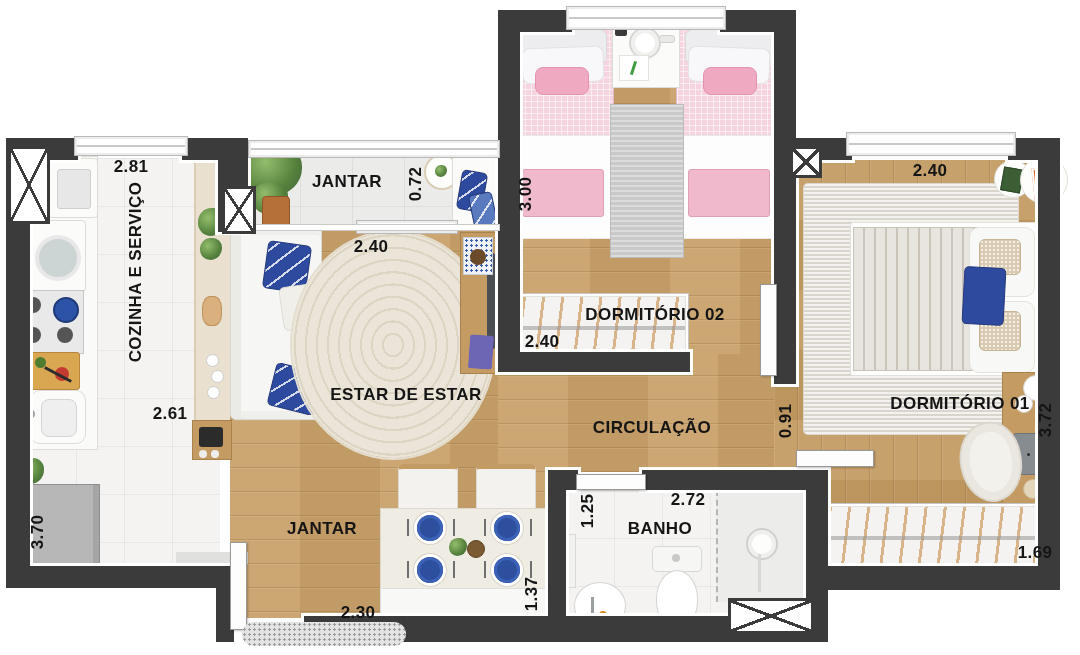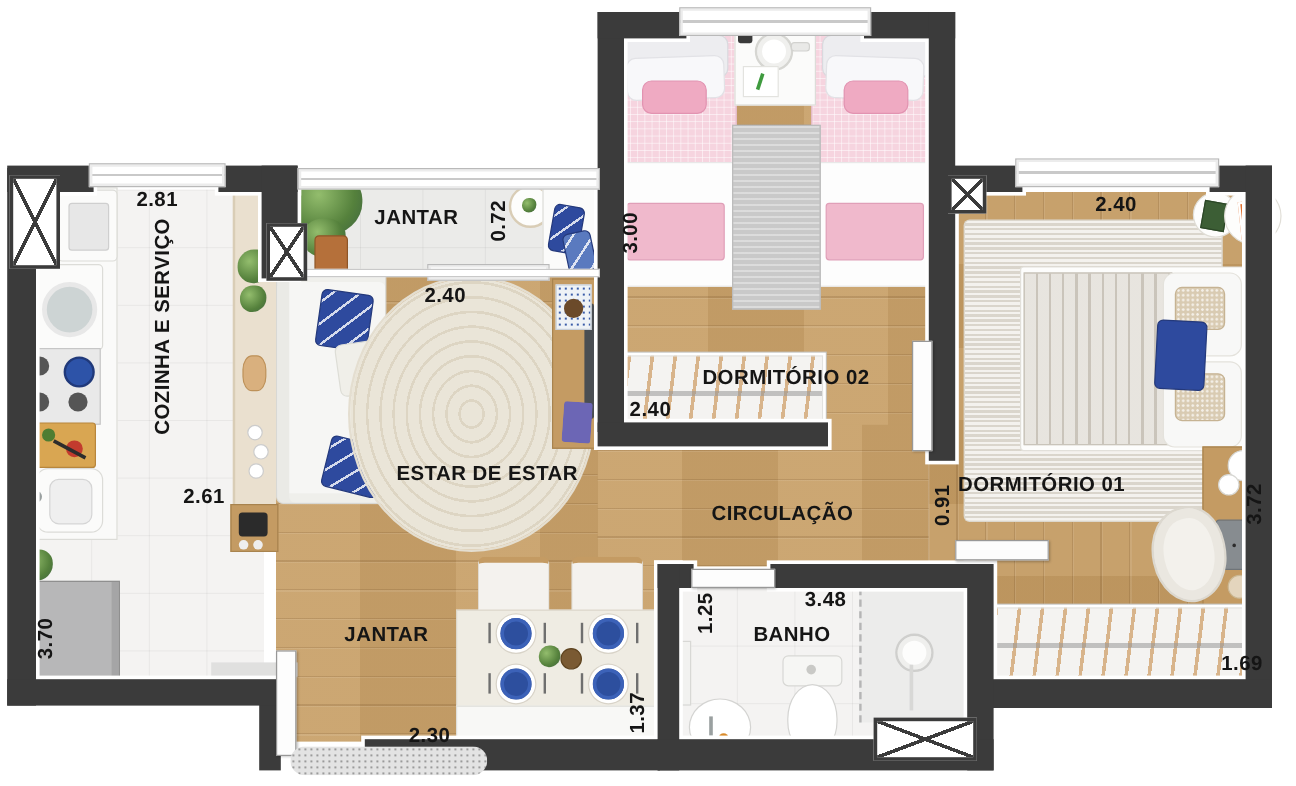--- a/index.html
+++ b/index.html
@@ -291,21 +291,21 @@
   <div class="dim vert" style="left:532px;top:594px;">1.37</div>
 
   <div class="rlbl" style="left:655px;top:275px;margin-top:40px;">DORMITÓRIO 02</div>
   <div class="dim vert" style="left:526px;top:194px;">3.00</div>
   <div class="dim" style="left:542px;top:342px;">2.40</div>
 
   <div class="rlbl" style="left:652px;top:428px;">CIRCULAÇÃO</div>
   <div class="dim vert" style="left:786px;top:421px;">0.91</div>
 
   <div class="rlbl" style="left:660px;top:529px;">BANHO</div>
-  <div class="dim" style="left:688px;top:500px;">3.48</div>
+  <div class="dim" style="left:688px;top:500px;">2.72</div>
   <div class="dim vert" style="left:588px;top:511px;">1.25</div>
 
-  <div class="rlbl" style="left:868px;top:404px;">DORMITÓRIO 01</div>
+  <div class="rlbl" style="left:960px;top:404px;">DORMITÓRIO 01</div>
   <div class="dim" style="left:930px;top:171px;">2.40</div>
   <div class="dim vert" style="left:1046px;top:420px;">3.72</div>
   <div class="dim" style="left:1035px;top:553px;">1.69</div>
 
 </div>
 
 </body></html>

